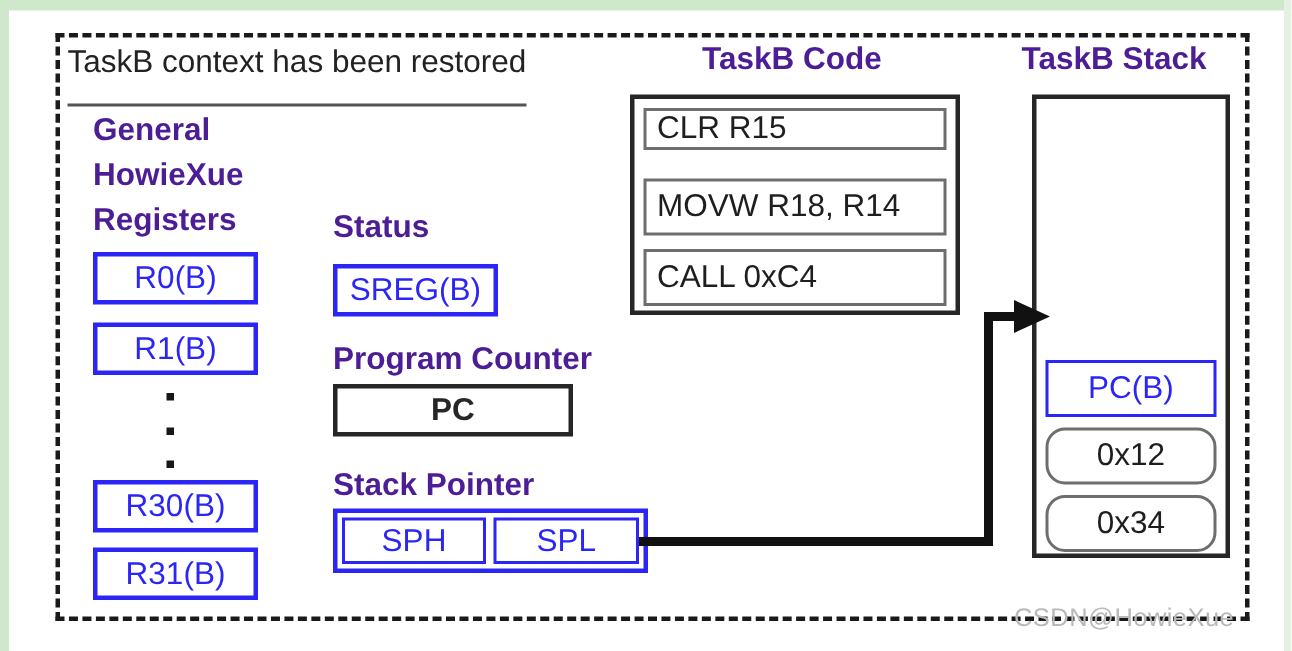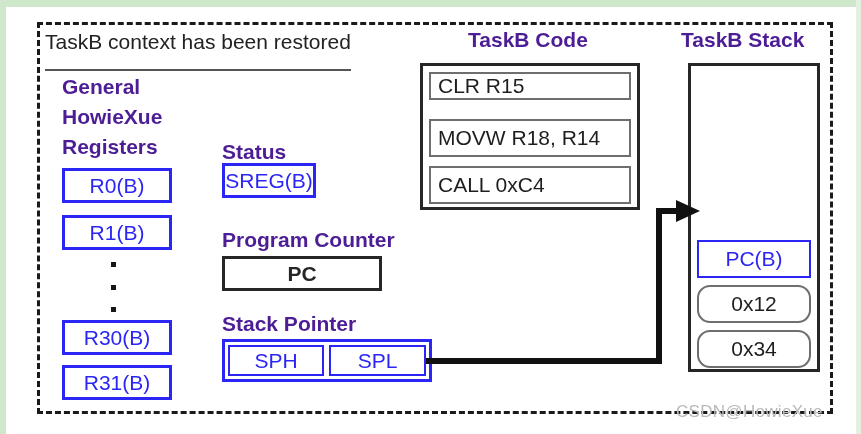--- a/index.html
+++ b/index.html
@@ -188,21 +188,21 @@
   <div class="dots" style="left:110px; top:262px; width:6px; height:50px;">
     <i></i>
       <i></i>
       <i></i>
   </div>
 
   <div class="blue-box" style="left:62px; top:320px; width:110px; height:35px;">R30(B)</div>
   <div class="blue-box" style="left:62px; top:365px; width:110px; height:35px;">R31(B)</div>
 
   <div class="red-label" style="left:222px; top:140px;">Status</div>
-  <div class="blue-box" style="left:222px; top:163px; width:94px; height:35px;">SREG(B)</div>
+  <div class="blue-box" style="left:222px; top:176px; width:110px; height:35px;">SREG(B)</div>
 
   <div class="red-label" style="left:222px; top:228px;">Program Counter</div>
   <div class="dark-box" style="left:222px; top:256px; width:160px; height:35px;font-weight:bold;">PC</div>
 
   <div class="red-label" style="left:222px; top:312px;">Stack Pointer</div>
   <div class="sp-frame" style="left:222px; top:339px; width:210px; height:43px;"></div>
   <div class="blue-box" style="left:228px; top:345px; width:96px; height:31px; border-width:2px;">SPH</div>
   <div class="blue-box" style="left:329px; top:345px; width:97px; height:31px; border-width:2px;">SPL</div>
 
   <div class="red-label" style="left:468px; top:28px;">TaskB Code</div>

